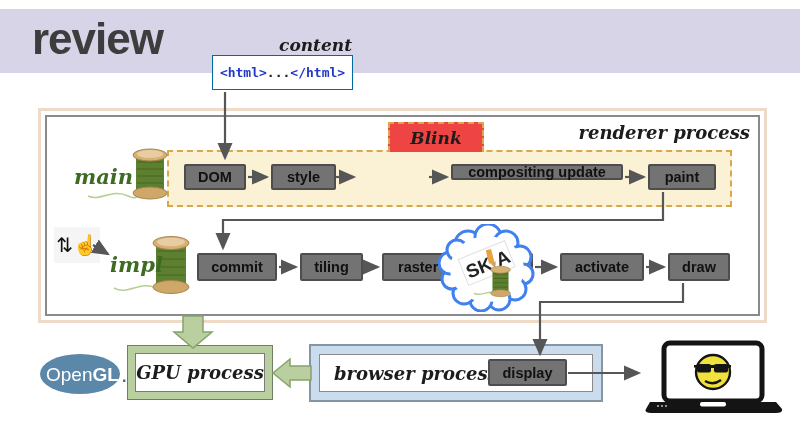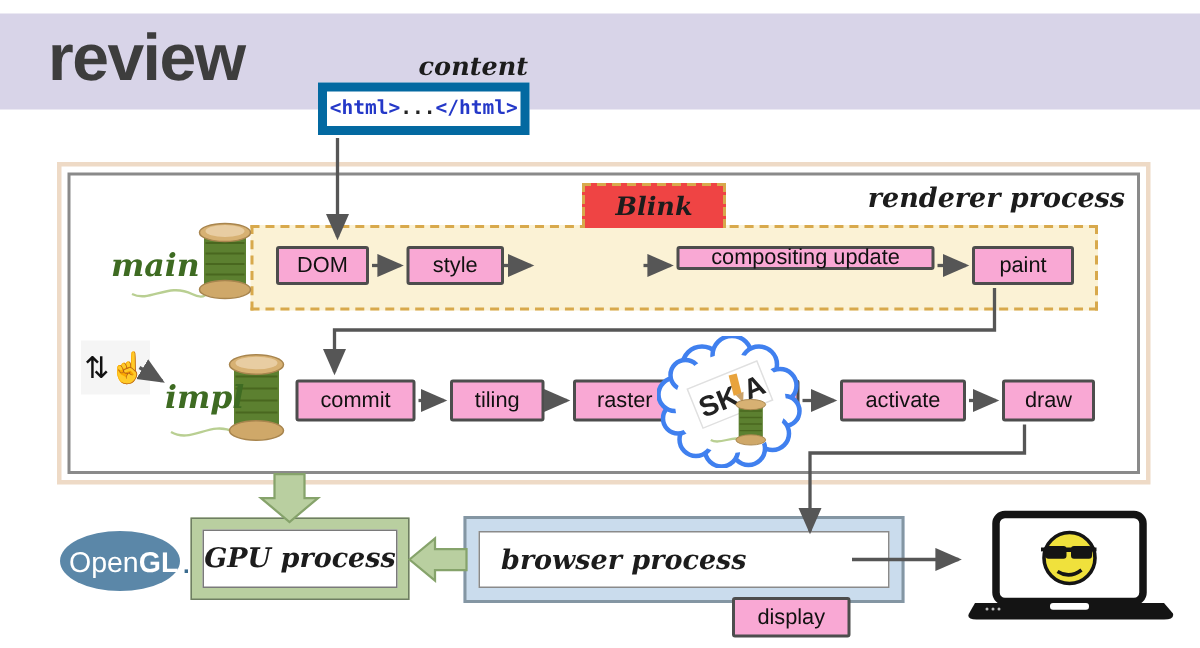--- a/index.html
+++ b/index.html
@@ -3,33 +3,33 @@
 <meta charset="utf-8">
 <style>
   html,body{margin:0;padding:0;background:#ffffff;}
   .stage{position:relative;width:800px;height:432px;background:#ffffff;overflow:hidden;
          font-family:"Liberation Sans",sans-serif;}
   .abs{position:absolute;box-sizing:border-box;}
   .banner{left:0;top:9px;width:800px;height:64px;background:#d8d4e8;}
   .title{left:32px;top:14px;font-size:44px;font-weight:bold;color:#3d3d3d;letter-spacing:-1px;}
   .serifi{font-family:"DejaVu Serif","Liberation Serif",serif;font-style:italic;font-weight:bold;color:#1c1c1c;}
   .content-label{left:240px;top:35px;width:112px;text-align:right;font-size:17px;font-weight:600;}
-  .code-box{left:212px;top:55px;width:141px;height:35px;background:#ffffff;border:6px solid #0369a1;
+  .code-box{left:212px;top:55px;width:141px;height:35px;background:#ffffff;border:1px solid #0369a1;
             display:flex;align-items:center;justify-content:center;
             font-family:"DejaVu Sans Mono","Liberation Mono",monospace;font-weight:bold;font-size:13px;}
   .code-blue{color:#2438c8;} .code-dots{color:#222;}
   .renderer-outer{left:38px;top:108px;width:729px;height:215px;border:3px solid #eedac6;background:#fff;}
   .renderer-inner{left:4px;top:4px;right:4px;bottom:4px;border:2px solid #8a8a8a;background:#ffffff;}
   .renderer-label{left:560px;top:122px;width:190px;text-align:right;font-size:18px;}
   .blink-main{left:167px;top:150px;width:565px;height:57px;background:#fbf2d5;border:2px dashed #d8a94c;}
   .blink-tab{left:388px;top:122px;width:96px;height:30px;background:#ef4444;
              border:2px dashed #d8a94c;border-bottom:none;display:flex;align-items:center;justify-content:center;
              font-size:17px;z-index:2;}
-  .pbox{background:#f9a8d4;border:2px solid #4d4d4d;border-radius:2px;color:#111;
-        display:flex;align-items:center;justify-content:center;font-weight:normal;font-size:14.5px;z-index:3;}
+  .pbox{background:#737373;border:2px solid #4d4d4d;border-radius:2px;color:#111;
+        display:flex;align-items:center;justify-content:center;font-weight:bold;font-size:14.5px;z-index:3;}
   .thread-label{font-size:21px;color:#3e6b22;z-index:4;}
   .gesture{left:54px;top:227px;width:46px;height:36px;background:#f5f5f5;display:flex;
            align-items:center;justify-content:center;font-size:20px;color:#111;gap:0;}
   .gpu-outer{left:127px;top:345px;width:146px;height:55px;background:#b9cfa0;border:1.5px solid #6e7e62;}
   .gpu-inner{left:7px;top:7px;right:7px;bottom:7px;background:#fff;border:1.5px solid #7a7a7a;
              display:flex;align-items:center;justify-content:center;font-size:18px;}
   .browser-outer{left:309px;top:344px;width:294px;height:58px;background:#cadced;border:2px solid #8496a3;}
   .browser-inner{left:8px;top:8px;right:8px;bottom:8px;background:#fff;border:1.5px solid #8a8a8a;
                  display:flex;align-items:center;font-size:18px;padding-left:14px;}
   svg{display:block;}
@@ -126,21 +126,21 @@
     </g>
   </svg>
 
   <div class="abs gpu-outer">
     <div class="abs gpu-inner serifi">GPU process</div>
   </div>
 
   <div class="abs browser-outer">
     <div class="abs browser-inner serifi">browser process</div>
   </div>
-  <div class="abs pbox" style="left:488px;top:359px;width:79px;height:27px;z-index:5;margin-top:39px;">display</div>
+  <div class="abs pbox" style="left:488px;top:359px;width:79px;height:27px;z-index:5;">display</div>
 
   <svg class="abs" style="left:36px;top:351px;" width="96" height="46" viewBox="0 0 96 46">
     <ellipse cx="44" cy="23" rx="40" ry="20" fill="#5b87a8"></ellipse>
     <path d="M14,23 a14,12 0 1,1 0,0.1" fill="none" stroke="#ffffff" stroke-width="0"></path>
     <text x="10" y="30" font-family="Liberation Sans, sans-serif" font-size="19" fill="#ffffff">
       <tspan font-weight="normal">Open</tspan><tspan font-weight="bold">GL</tspan>
     </text>
     <text x="86" y="31" font-size="16" font-weight="bold" fill="#3a6b8e">.</text>
   </svg>
 

